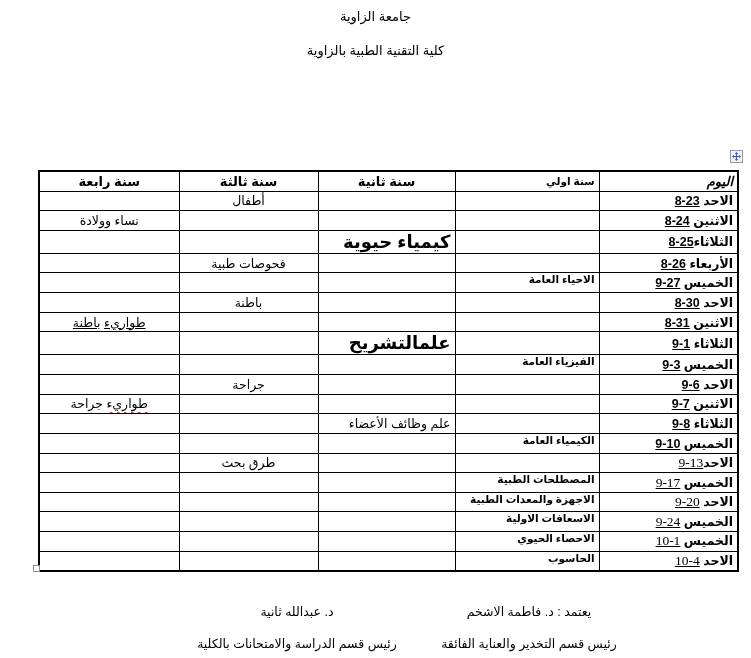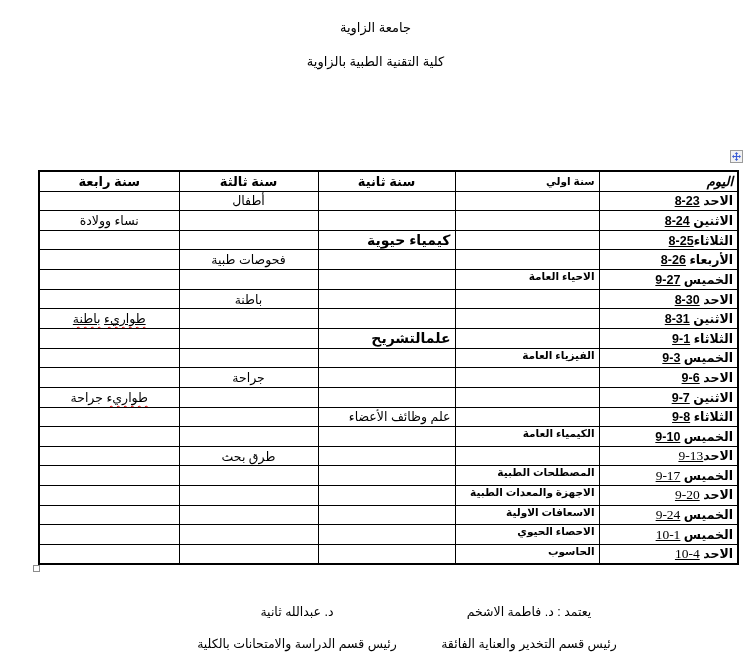--- a/index.html
+++ b/index.html
@@ -4,21 +4,21 @@
 <style>
   html,body{margin:0;padding:0;background:#fff;}
   body{
     width:751px;height:658px;
     font-family:"Liberation Sans","DejaVu Sans",sans-serif;
     color:#000;
   }
   .page{position:relative;width:751px;height:658px;background:#ffffff;overflow:hidden;direction:rtl;}
 
   
-  .doc-header{position:absolute;top:11px;left:0;width:100%;text-align:center;font-size:13px;line-height:34px;}
+  .doc-header{position:absolute;top:0;left:0;width:100%;text-align:center;font-size:13px;line-height:34px;}
   .doc-header .line{white-space:nowrap;}
   .num-ltr{direction:ltr;unicode-bidi:isolate;display:inline-block;}
 
   
   .move-handle{
     position:absolute;left:730px;top:150px;width:13px;height:13px;
     background:#f2f2f2;border:1px solid #9b9b9b;box-sizing:border-box;
     display:flex;align-items:center;justify-content:center;cursor:move;
   }
   
@@ -41,21 +41,21 @@
   th{font-weight:bold;font-size:13px;}
   th.h-day{text-align:right;padding-left:2px;font-style:italic;}
   th.h-y1{text-align:right;font-size:10.5px;}
   th.h-y2,th.h-y3,th.h-y4{text-align:center;}
   td.c-day{text-align:right;font-weight:bold;font-size:12.5px;}
   td.c-day .ddate{direction:ltr;unicode-bidi:isolate;display:inline-block;text-decoration:underline;}
   td.c-day .ddate.serif{font-family:"Liberation Serif","DejaVu Serif",serif;font-weight:normal;font-size:13.5px;}
   td.c-y1{text-align:right;font-weight:bold;font-size:10.5px;vertical-align:top;padding-top:1px;}
   td.c-y2{text-align:right;font-size:12.5px;}
   td.c-y3,td.c-y4{text-align:center;font-size:12.5px;}
-  .subj-bold{font-weight:bold;font-size:14px;}
+  .subj-bold{font-weight:bold;font-size:18px;}
   .wavy{
     text-decoration-line:underline;text-decoration-style:wavy;
     text-decoration-color:#e00000;text-decoration-thickness:1px;text-underline-offset:3px;
   }
   .uline{text-decoration-line:underline;text-decoration-style:solid;text-decoration-color:#000;text-underline-offset:1px;}
 
   
   .sig{position:absolute;top:596px;font-size:12.5px;line-height:32px;text-align:center;}
   .sig-right{left:423px;width:212px;}
   .sig-left{left:183px;width:228px;}

